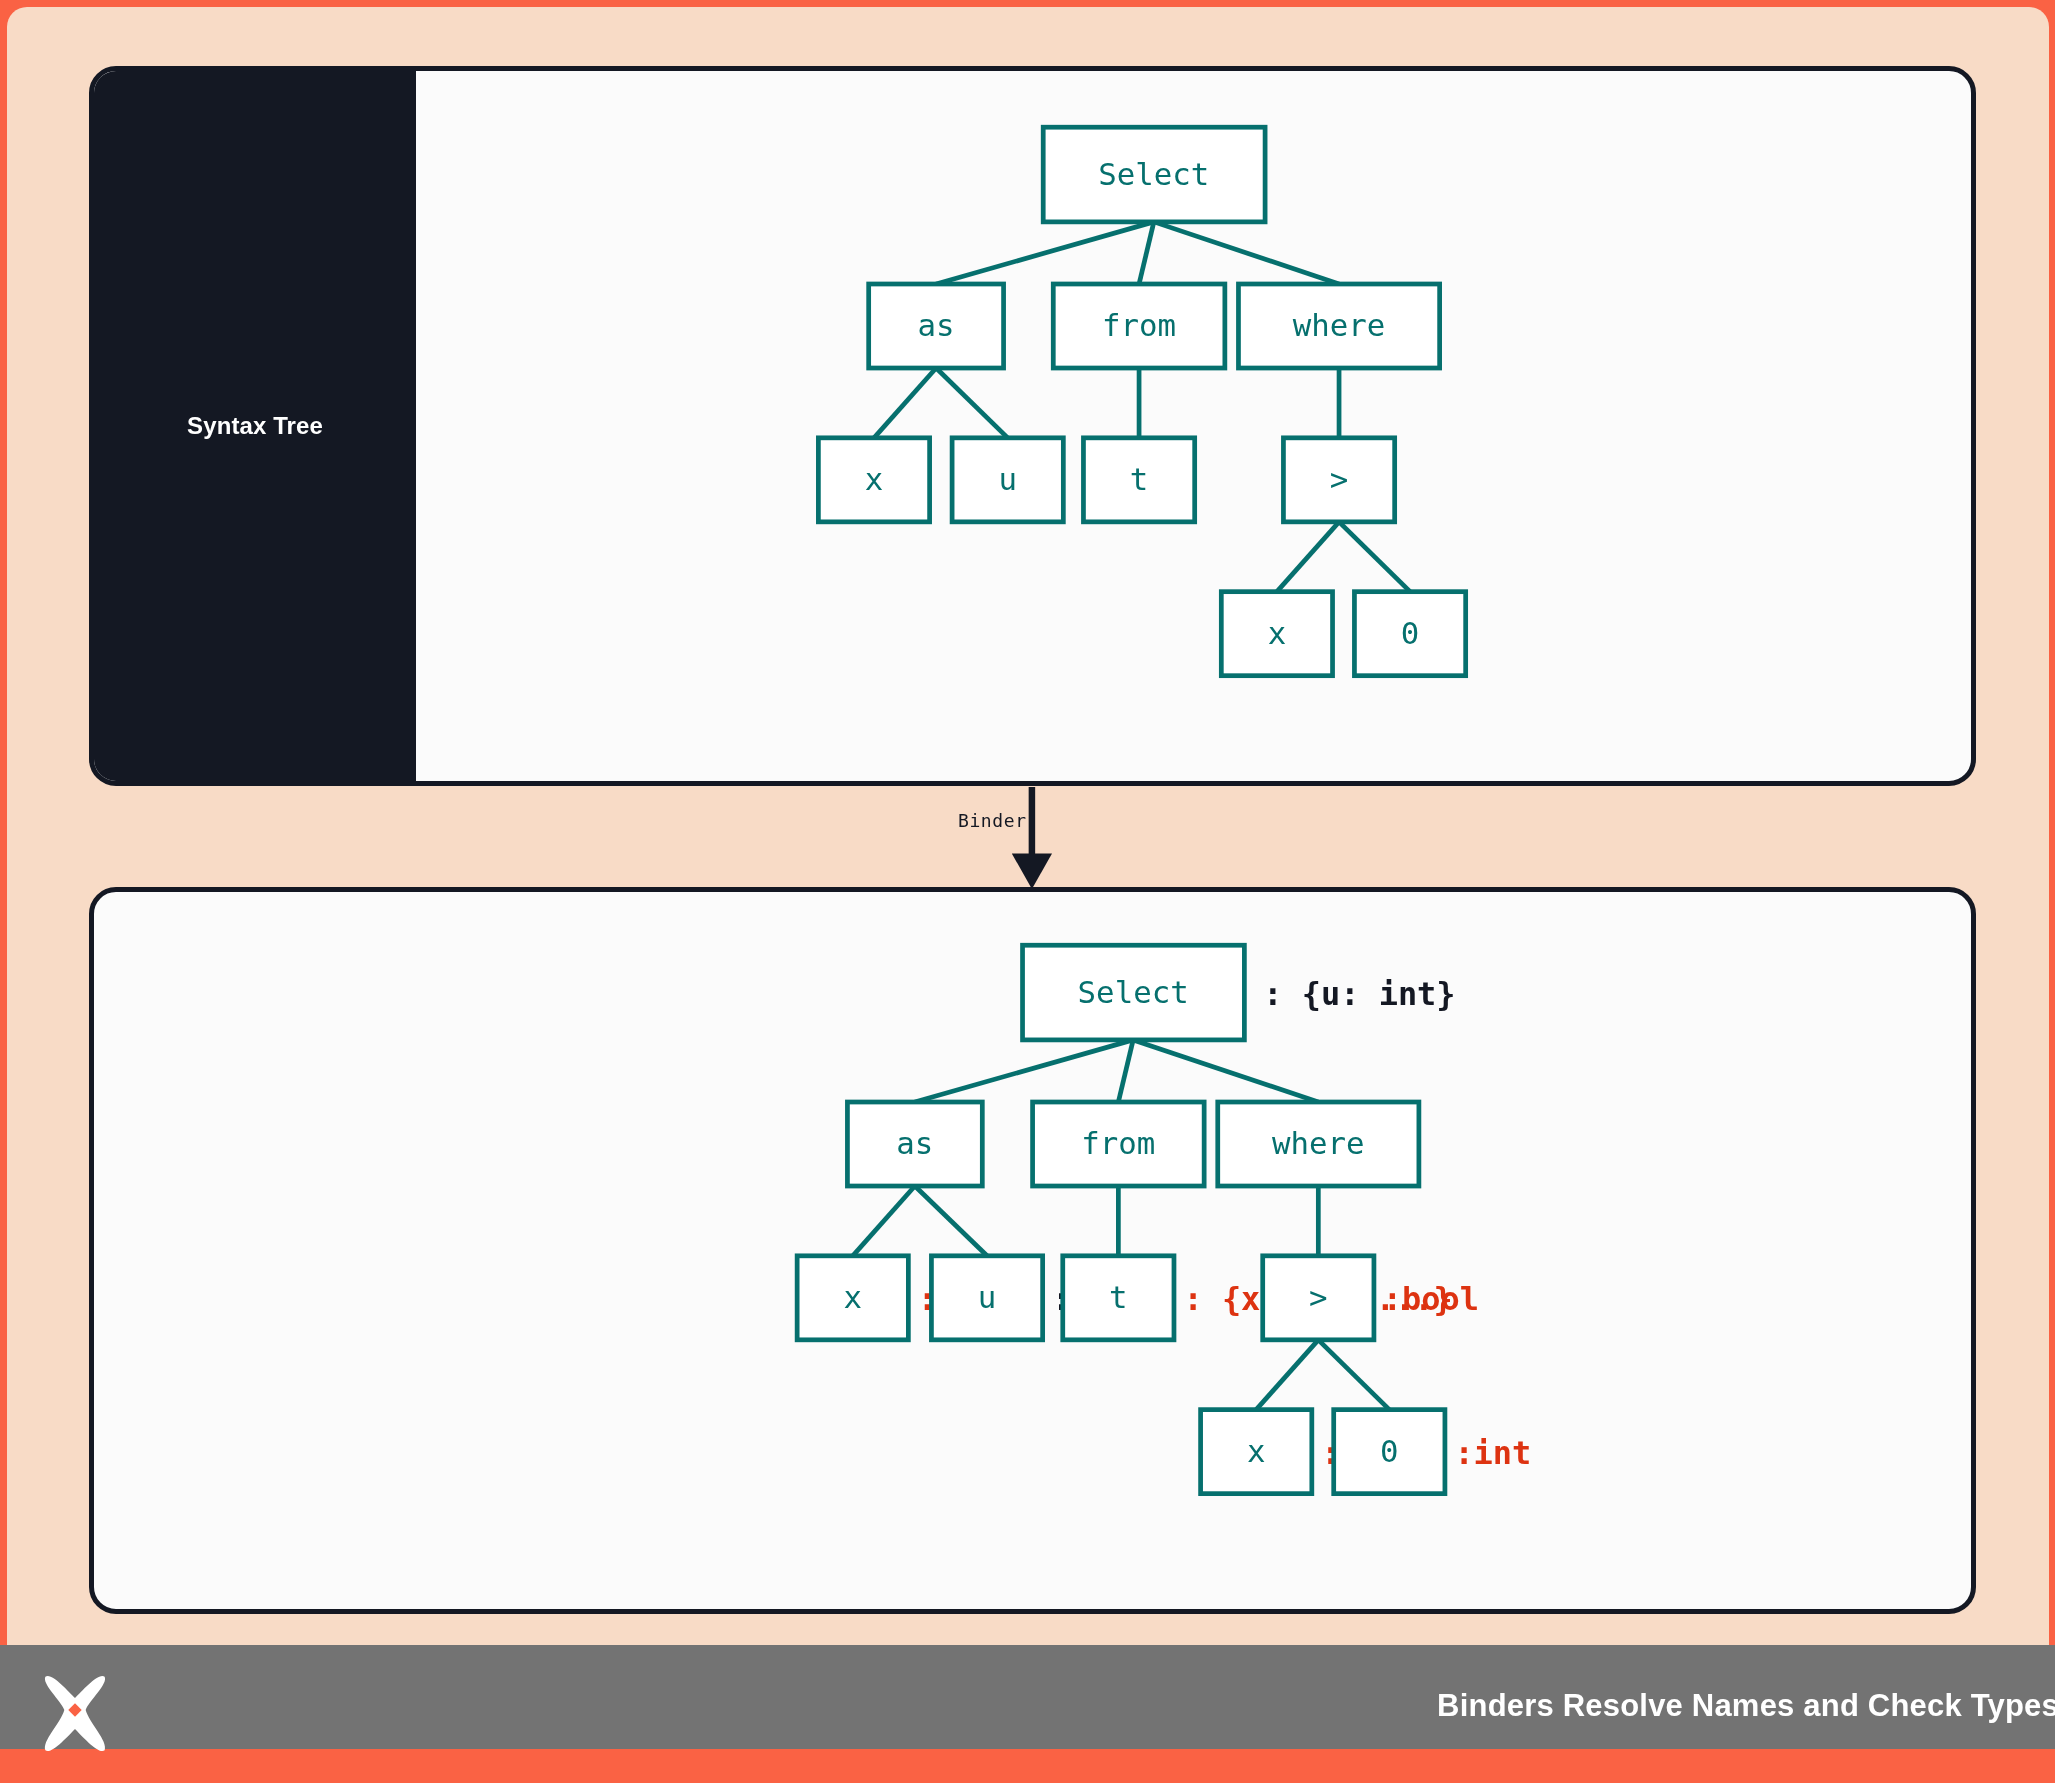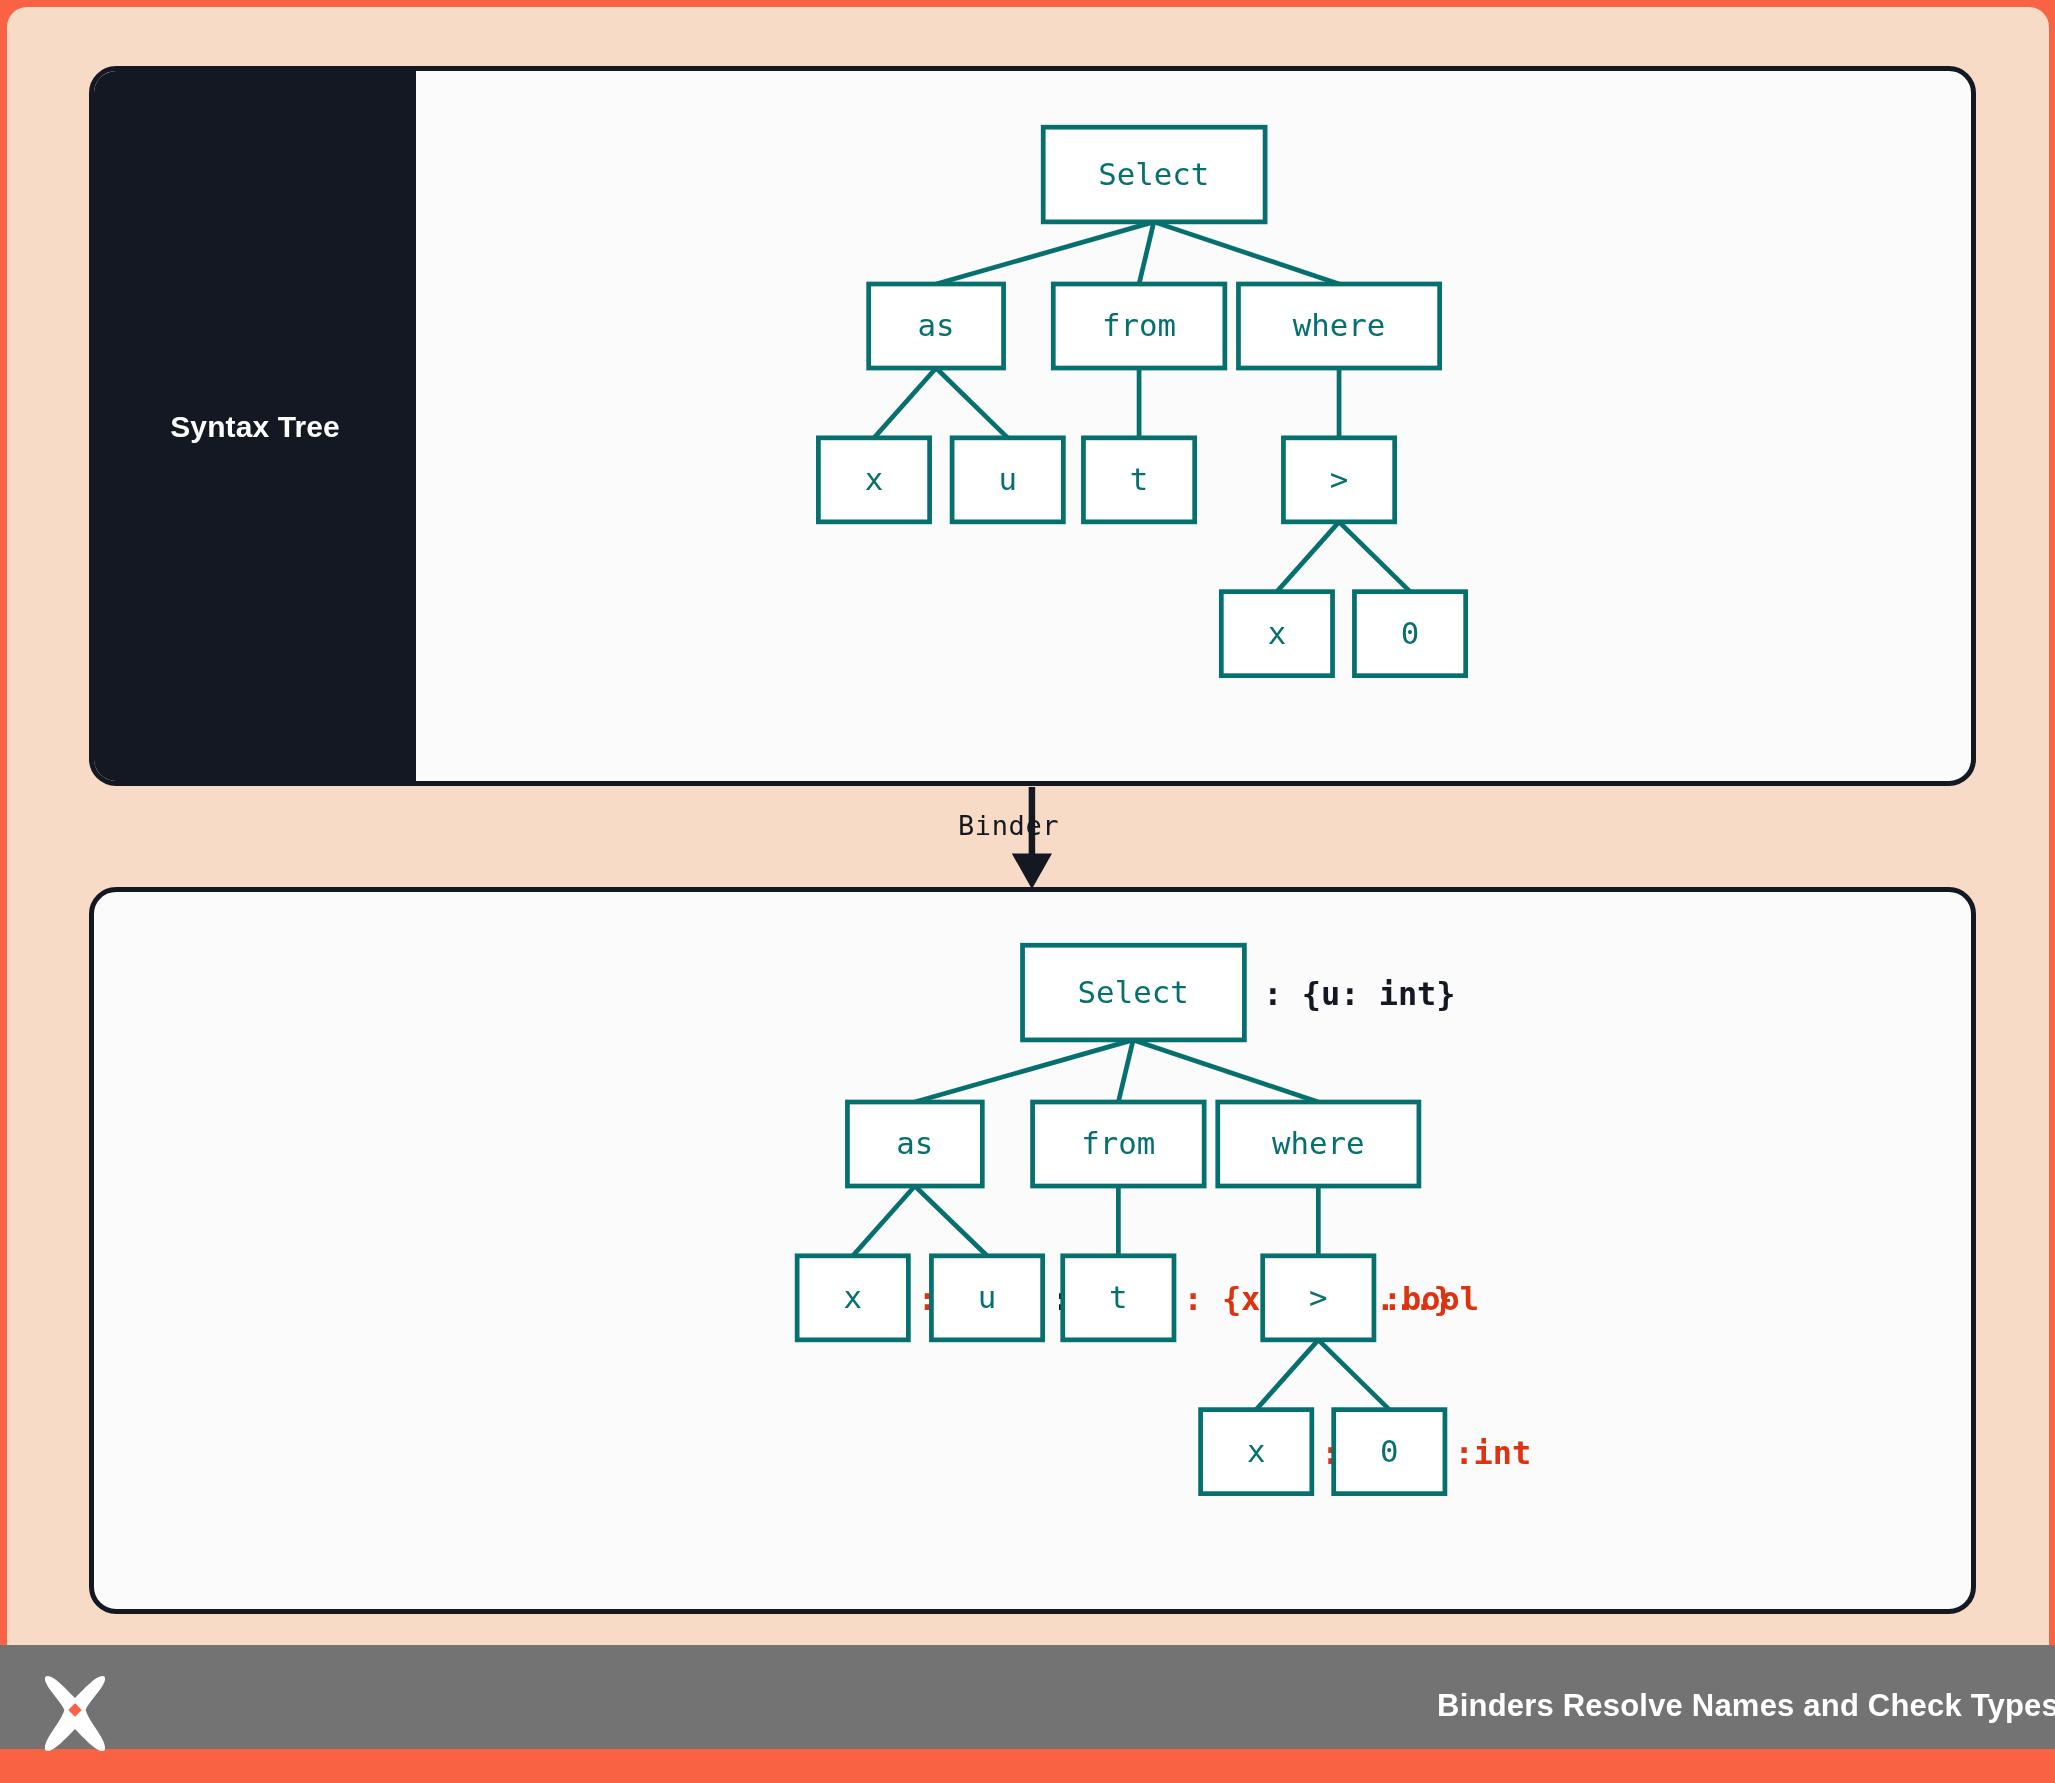--- a/index.html
+++ b/index.html
@@ -46,21 +46,21 @@
     position: absolute;
     left: 0; top: 0; bottom: 0;
     width: 322px;
     background: #141823;
     display: flex;
     align-items: center;
     justify-content: center;
   }
   .panel-sidebar-label {
     color: #ffffff;
-    font-size: 30px;
+    font-size: 24px;
     font-weight: bold;
     text-align: center;
     line-height: 1.5;
     white-space: pre-line;
     letter-spacing: 0.1px;
   }
 
   .panel-canvas {
     position: absolute;
     left: 322px; top: 0; right: 0; bottom: 0; border-radius: 22px;
@@ -74,21 +74,21 @@
     top: 787px;
     width: 1887px;
     height: 102px;
   }
   .binder-wrap svg { display: block; width: 100%; height: 100%; }
   .binder-label {
     position: absolute;
     left: 958px;
     top: 810px;
     font-family: "DejaVu Sans Mono", "Liberation Mono", monospace;
-    font-size: 27px;
+    font-size: 18px;
     color: #141823;
     letter-spacing: 0.6px;
     text-align: right;
   }
 
   
   .footer {
     position: absolute;
     left: 0;
     top: 1645px;

